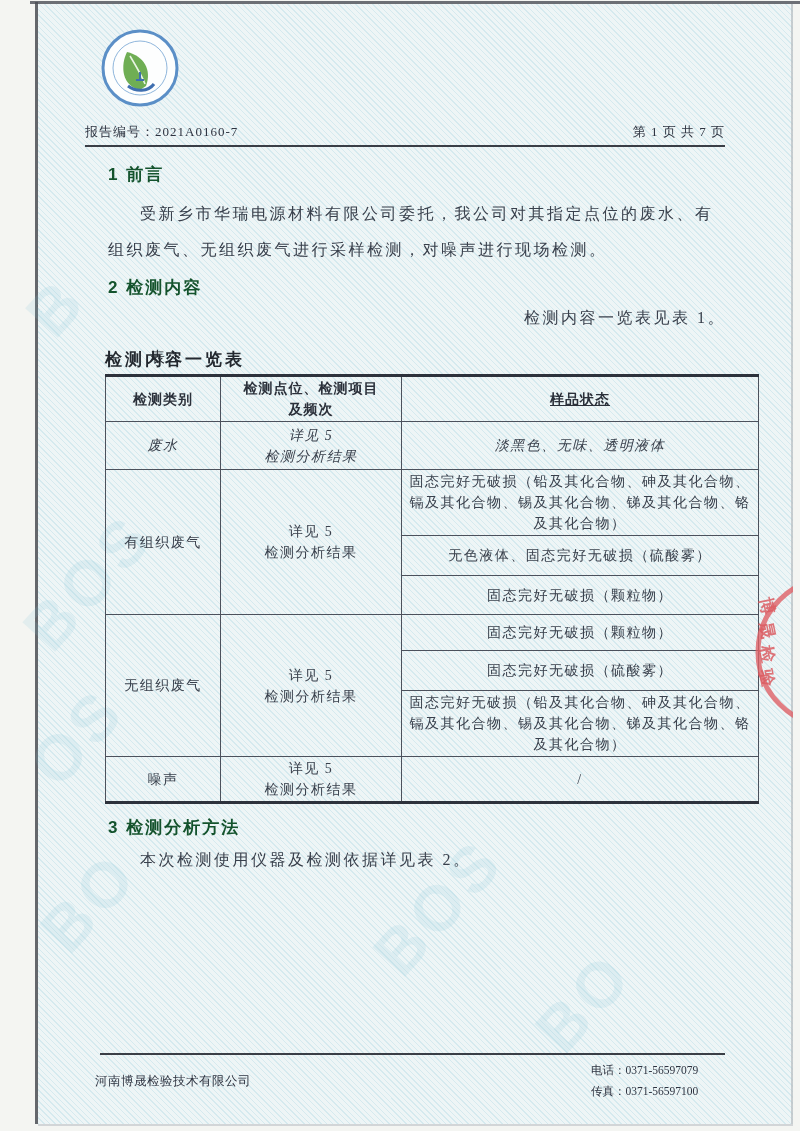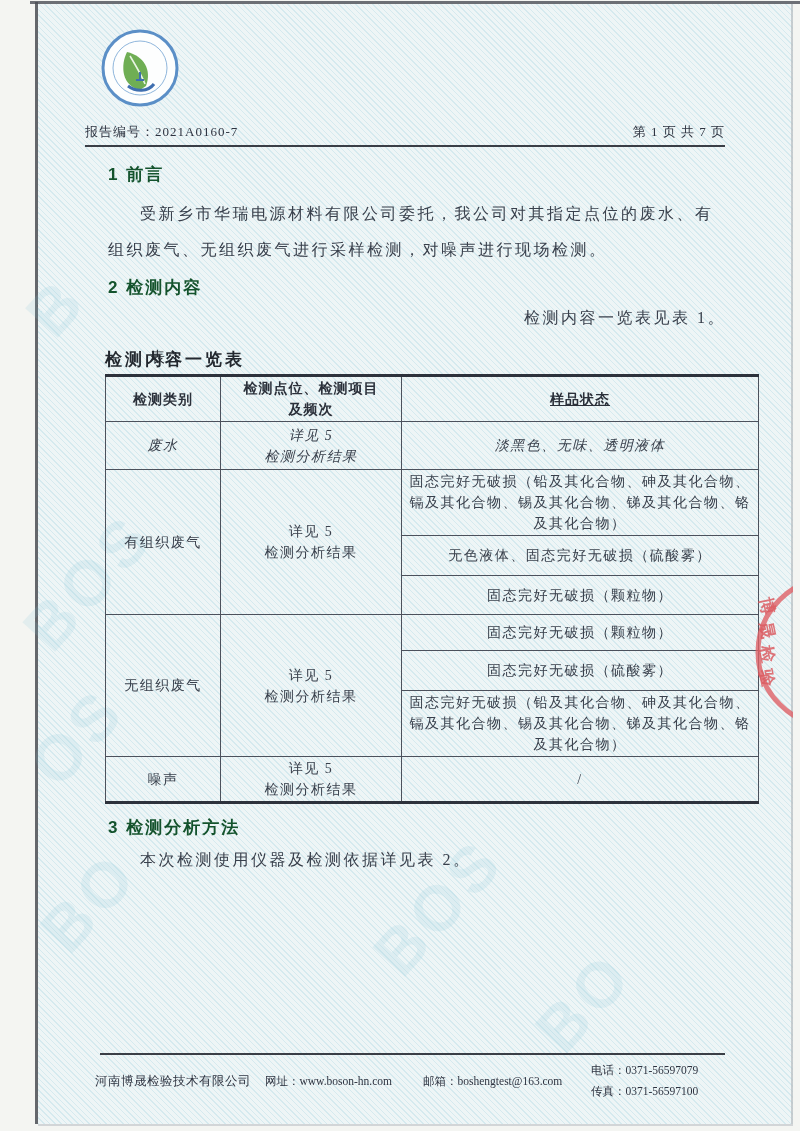--- a/index.html
+++ b/index.html
@@ -194,22 +194,18 @@
     <span>晟</span>
     <span>检</span>
     <span>验</span>
   </div>
 </div>
 
 <div class="footer-rule"></div>
 <div class="footer">
   <div class="f-company">河南博晟检验技术有限公司</div>
   <div class="f-mid">
-    <div class="f-mid-row">
-      <span class="f-web">网址：www.boson-hn.com</span>
-      <span>邮箱：boshengtest@163.com</span>
-    </div>
   </div>
   <div class="f-right">
     <div>电话：0371-56597079</div>
     <div>传真：0371-56597100</div>
   </div>
 </div>
 
 </body></html>

